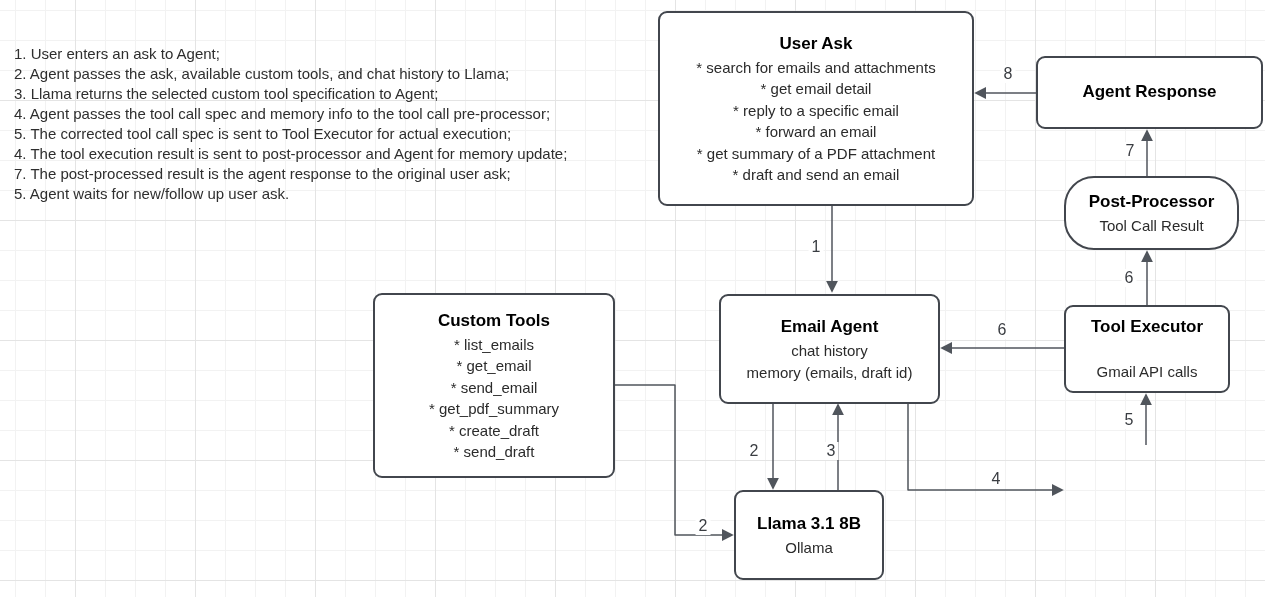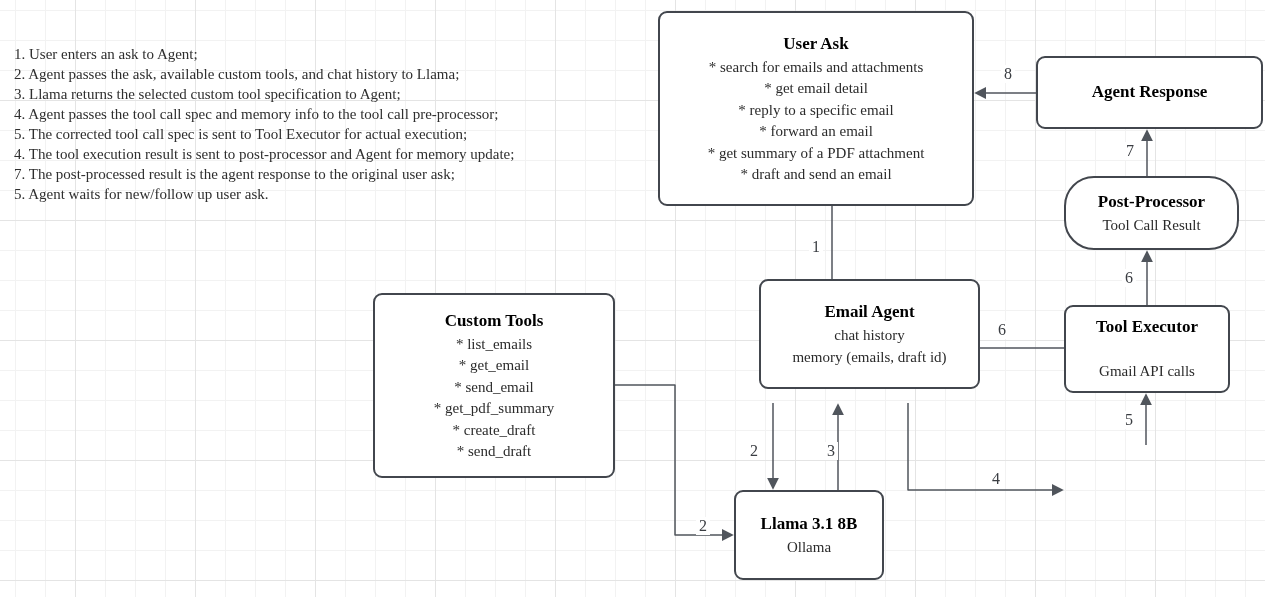--- a/index.html
+++ b/index.html
@@ -14,21 +14,20 @@
     height: 597px;
     overflow: hidden;
     background-color: #ffffff;
     background-image:
       linear-gradient(to right, #e4e4e4 1px, transparent 1px),
       linear-gradient(to bottom, #e4e4e4 1px, transparent 1px),
       linear-gradient(to right, #f2f2f2 1px, transparent 1px),
       linear-gradient(to bottom, #f2f2f2 1px, transparent 1px);
     background-size: 120px 120px, 120px 120px, 30px 30px, 30px 30px;
     background-position: 75px 100px, 75px 100px, 15px 10px, 15px 10px;
-    font-family: Liberation Serif, serif;
   }
   .notes {
     position: absolute;
     left: 14px;
     top: 44px;
     width: 648px;
     font-size: 15px;
     line-height: 20px;
     color: #2e2e2e;
     white-space: nowrap;
@@ -129,21 +128,21 @@
     <div class="node-title">Post-Processor</div>
     <div class="node-sub">Tool Call Result</div>
   </div>
 
   <div class="node" style="left:1064px; top:305px; width:166px; height:88px;gap:21px;">
     <div class="node-title">Tool Executor</div>
     <div class="node-sub">Gmail API calls</div>
   </div>
 
 
-  <div class="node" style="left:719px; top:279px; width:221px; height:110px;margin-left:40px;">
+  <div class="node" style="left:719px; top:294px; width:221px; height:110px;">
     <div class="node-title">Email Agent</div>
     <div class="node-line">chat history</div>
     <div class="node-line">memory (emails, draft id)</div>
   </div>
 
   <div class="node" style="left:373px; top:293px; width:242px; height:185px;">
     <div class="node-title">Custom Tools</div>
     <div class="node-line">* list_emails</div>
     <div class="node-line">* get_email</div>
     <div class="node-line">* send_email</div>

